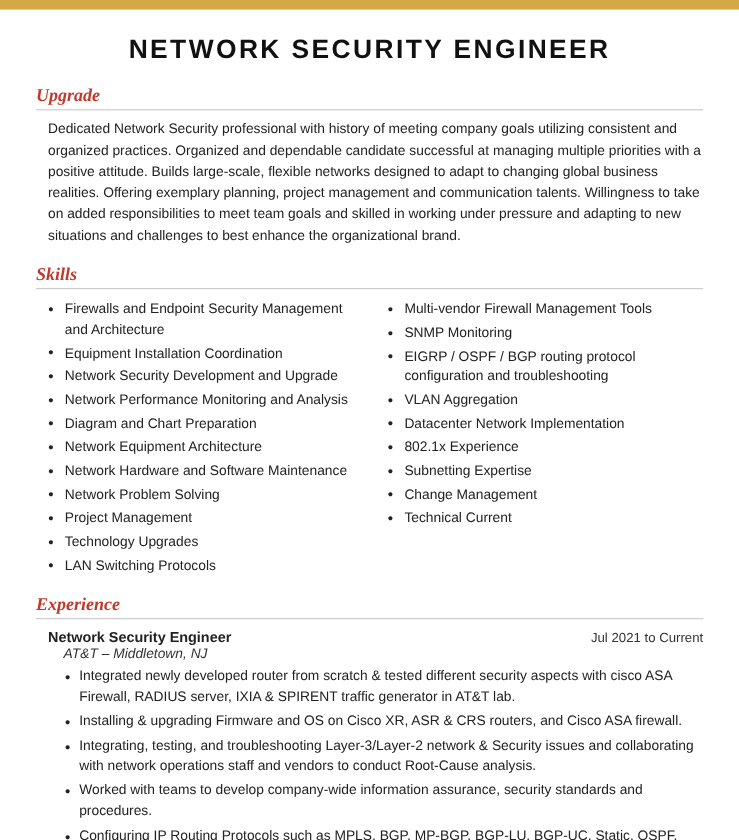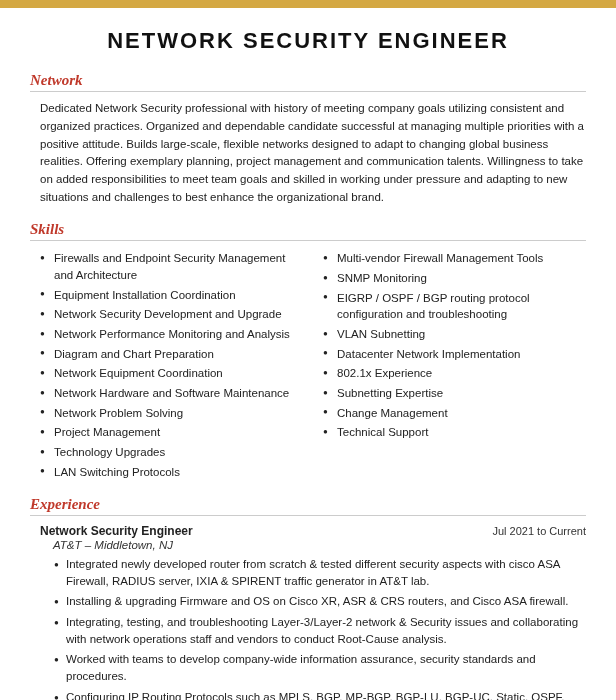--- a/index.html
+++ b/index.html
@@ -150,55 +150,55 @@
 </head>
 <body>
 
 <div class="top-bar"></div>
 
 <div class="page">
 
   <div class="resume-title">NETWORK SECURITY ENGINEER</div>
 
   <div class="section">
-    <div class="section-header">Network</div>
+    <div class="section-header">Upgrade</div>
     <div class="section-content">
       <p class="summary-text">Dedicated Network Security professional with history of meeting company goals utilizing consistent and organized practices. Organized and dependable candidate successful at managing multiple priorities with a positive attitude. Builds large-scale, flexible networks designed to adapt to changing global business realities. Offering exemplary planning, project management and communication talents. Willingness to take on added responsibilities to meet team goals and skilled in working under pressure and adapting to new situations and challenges to best enhance the organizational brand.</p>
     </div>
   </div>
 
   <div class="section">
     <div class="section-header">Skills</div>
     <div class="skills-grid">
       <div class="skill-column">
         <ul id="skills-left-list">
             <li>Firewalls and Endpoint Security Management and Architecture</li>
             <li>Equipment Installation Coordination</li>
             <li>Network Security Development and Upgrade</li>
             <li>Network Performance Monitoring and Analysis</li>
             <li>Diagram and Chart Preparation</li>
-            <li>Network Equipment Coordination</li>
+            <li>Network Equipment Architecture</li>
             <li>Network Hardware and Software Maintenance</li>
             <li>Network Problem Solving</li>
             <li>Project Management</li>
             <li>Technology Upgrades</li>
             <li>LAN Switching Protocols</li>
           </ul>
       </div>
       <div class="skill-column">
         <ul id="skills-right-list">
             <li>Multi-vendor Firewall Management Tools</li>
             <li>SNMP Monitoring</li>
             <li>EIGRP / OSPF / BGP routing protocol configuration and troubleshooting</li>
-            <li>VLAN Subnetting</li>
+            <li>VLAN Aggregation</li>
             <li>Datacenter Network Implementation</li>
             <li>802.1x Experience</li>
             <li>Subnetting Expertise</li>
             <li>Change Management</li>
-            <li>Technical Support</li>
+            <li>Technical Current</li>
           </ul>
       </div>
     </div>
   </div>
 
   <div class="section">
     <div class="section-header">Experience</div>
     <div class="section-content">
       <div id="experience-entries">
           <div class="experience-entry">

